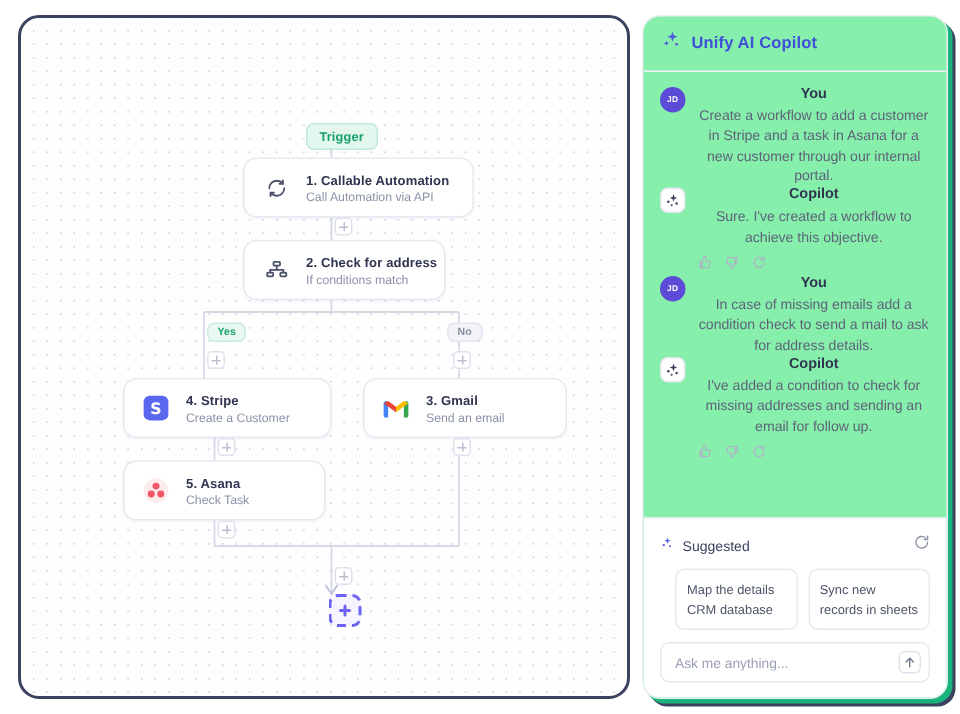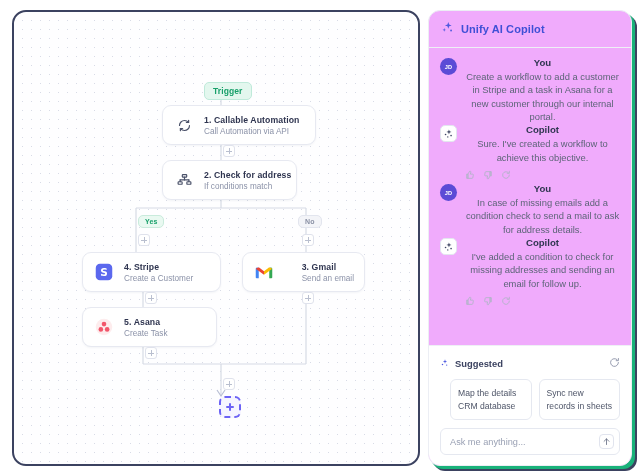--- a/index.html
+++ b/index.html
@@ -76,21 +76,21 @@
     font-size: 8.7px; font-weight: 700; color: #2f3550; letter-spacing: .1px;
     white-space: nowrap;
   }
   .node .nsub {
     font-size: 8.2px; color: #8b92a8; white-space: nowrap;
   }
 
   #node1 { left: 148px; top: 93px;  width: 154px; }
   #node2 { left: 148px; top: 148px; width: 135px; }
   #node4 { left: 68px;  top: 240px; width: 139px; }
-  #node3 { left: 228px; top: 240px; width: 123px; justify-content: space-between; }
+  #node3 { left: 228px; top: 240px; width: 136px; }
   #node5 { left: 68px;  top: 295px; width: 135px; }
 
   .plus {
     position:absolute;
     width: 12px; height: 12px;
     border: 1px solid #dfe2ec;
     border-radius: 3px;
     background: #ffffff;
     display:flex; align-items:center; justify-content:center;
     color:#b4bacb; font-size: 10px; line-height: 1;
@@ -116,21 +116,21 @@
     display:flex; align-items:center; justify-content:center;
   }
   .addnode::before{ content:""; position:absolute; width:8px; height:1.6px; background:#6c63f5; border-radius:1px;}
   .addnode::after { content:""; position:absolute; width:1.6px; height:8px; background:#6c63f5; border-radius:1px;}
 
   
   .panel {
     position: absolute;
     left: 428px; top: 10px;
     width: 204px; height: 456px;
-    background: #f0abfc;
+    background: #86efac;
     border-radius: 12px;
     border: 1px solid #eceef4;
     box-shadow: 3px 3px 0 0 #19b27a, 5px 5px 0 0 #3b4260;
     display: flex; flex-direction: column;
     overflow: hidden;
   }
   .panel-head {
     display:flex; align-items:center; gap: 7px;
     padding: 9px 12px 9px 12px;
     border-bottom: 1px solid #eef0f5;
@@ -171,21 +171,21 @@
     flex: 0 0 auto;
     border-top: 1px solid #eef0f5;
     padding: 8px 11px 10px 11px;
     background:#fff;
   }
   .sug-head {
     display:flex; align-items:center; justify-content:space-between;
     margin-bottom: 7px;
   }
   .sug-head-l { display:flex; align-items:center; gap:5px; }
-  .sug-title { font-size: 9.4px; font-weight:700; color:#3b4260; }
+  .sug-title { font-size: 9.4px; font-weight:400; color:#3b4260; }
   .sug-row { display:flex; gap: 7px; padding-left: 10px; }
   .sug-chip {
     flex: 1 1 0; min-width:0;
     border:1px solid #e5e8f0; border-radius: 6px;
     padding: 7px 7px;
     font-size: 8.6px; color:#4e5568; line-height:1.45;
     background:#fff;
   }
   .inputbar {
     margin-top: 8px;
@@ -319,21 +319,21 @@
       <span class="nico">
         <svg width="18" height="18" viewBox="0 0 24 24">
           <circle cx="12" cy="12" r="11" fill="#fdeced"></circle>
           <circle cx="12" cy="8.1" r="3.1" fill="#f2566a"></circle>
           <circle cx="7.8" cy="15.2" r="3.1" fill="#f2566a"></circle>
           <circle cx="16.2" cy="15.2" r="3.1" fill="#f2566a"></circle>
         </svg>
       </span>
       <span class="ntxt">
         <span class="ntitle">5. Asana</span>
-        <span class="nsub">Create Task</span>
+        <span class="nsub">Check Task</span>
       </span>
     </div>
 
     <div class="plus" id="p6"></div>
     <div class="plus" id="p7"></div>
 
     <div class="addnode"></div>
   </div>
 
   <div class="panel">

